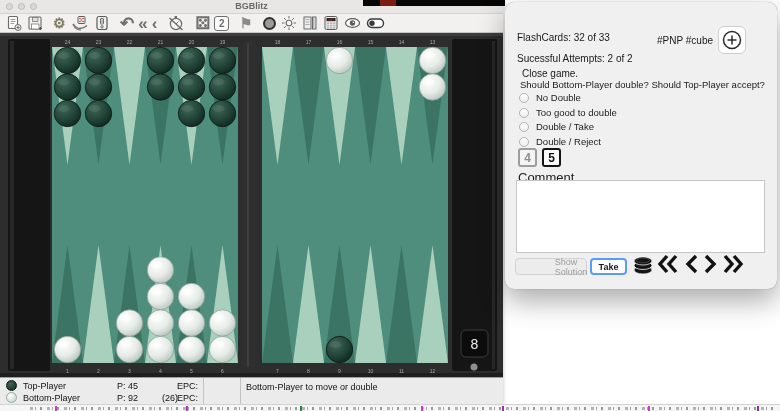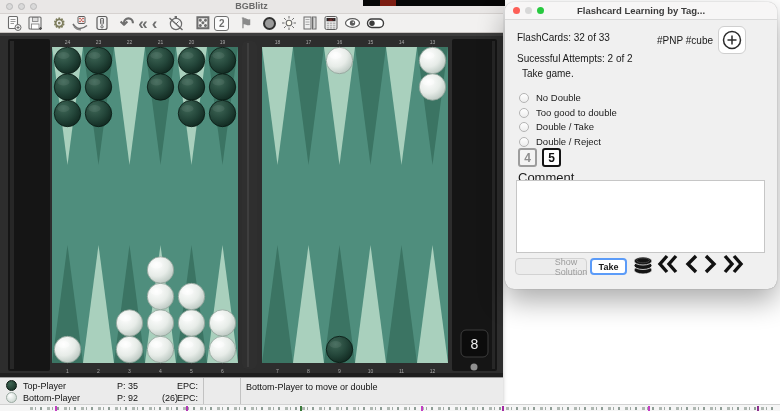--- a/index.html
+++ b/index.html
@@ -358,21 +358,21 @@
         <text x="432.5" y="340" text-anchor="middle" font-size="5" fill="#a8a8a8" font-family="Liberation Sans, sans-serif">12</text>
         <rect x="461" y="297" width="27" height="27" rx="5" fill="#0c0c0c" stroke="#3c3c3c" stroke-width="1"></rect>
         <text x="474.5" y="316" text-anchor="middle" font-size="14" fill="#f0f0f0" font-family="Liberation Sans, sans-serif">8</text>
         <circle cx="474" cy="334" r="3.5" fill="#8f8f8f"></circle>
       </svg>
   </div>
 
   <div id="status-bar">
     <span class="chk dark" style="left:6px;top:2px;"></span>
     <span class="abs" style="left:23px;top:3px;">Top-Player</span>
-    <span class="abs" style="left:117px;top:3px;">P: 35</span>
+    <span class="abs" style="left:117px;top:3px;">P: 45</span>
     <span class="abs" style="left:147px;top:3px;margin-top:44px;">(-26)</span>
     <span class="abs" style="left:177px;top:3px;">EPC:</span>
 
     <span class="chk light" style="left:6px;top:14px;"></span>
     <span class="abs" style="left:23px;top:15px;">Bottom-Player</span>
     <span class="abs" style="left:117px;top:15px;">P: 92</span>
     <span class="abs" style="left:147px;top:15px;padding-left:15px;">(26)</span>
     <span class="abs" style="left:177px;top:15px;">EPC:</span>
 
     <span class="sb-sep" style="left:203px;"></span>
@@ -389,40 +389,33 @@
   <span class="gtick" style="left:55px;background:#c43fc4;"></span>
   <span class="gtick" style="left:186px;background:#b437b4;"></span>
   <span class="gtick" style="left:300px;background:#3a7a3a;"></span>
   <span class="gtick" style="left:421px;background:#c43fc4;"></span>
   <span class="gtick" style="left:502px;background:#a32ba3;"></span>
   <span class="gtick" style="left:648px;background:#c43fc4;"></span>
   <span class="gtick" style="left:757px;background:#8d2f8d;"></span>
 </div>
 
 <div id="dialog">
-  <div class="titlebar">
-    <div class="lights">
-      <span class="light" style="background:#fd5f57;"></span>
-      <span class="light" style="background:#d8d8d8;"></span>
-      <span class="light" style="background:#27c93f;"></span>
-    </div>
-    <div class="title">Flashcard Learning by Tag...</div>
-  </div>
 
   <span class="abs dlg-text" style="left:12px;top:30px;">FlashCards: 32 of 33</span>
   <span class="abs dlg-text" style="right:64px;top:33px;">#PNP #cube</span>
   <span class="abs" style="left:213px;top:24px;width:26px;height:26px;background:#ffffff;border:1px solid #cfcfcf;border-radius:6px;display:flex;align-items:center;justify-content:center;">
     <svg width="22" height="22" viewBox="0 0 22 22">
       <circle cx="11" cy="11" r="8.5" fill="none" stroke="#2b2b2b" stroke-width="1.5"></circle>
       <line x1="11" y1="6.5" x2="11" y2="15.5" stroke="#2b2b2b" stroke-width="1.5"></line>
       <line x1="6.5" y1="11" x2="15.5" y2="11" stroke="#2b2b2b" stroke-width="1.5"></line>
     </svg>
   </span>
   <span class="abs dlg-text" style="left:12px;top:51px;">Sucessful Attempts: 2 of 2</span>
-  <span class="abs dlg-text" style="left:17px;top:66px;">Take game.</span>
+  <span class="abs dlg-text" style="left:17px;top:66px;">Close game.</span>
+  <span class="abs" style="left:15px;top:77px;font-size:9.5px;color:#1a1a1a;">Should Bottom-Player double? Should Top-Player accept?</span>
 
   <div class="radio-row" style="top:90px;">
     <span class="radio"></span>
     <span class="radio-label">No Double</span>
   </div>
   <div class="radio-row" style="top:104.5px;">
     <span class="radio"></span>
     <span class="radio-label">Too good to double</span>
   </div>
   <div class="radio-row" style="top:119px;">

